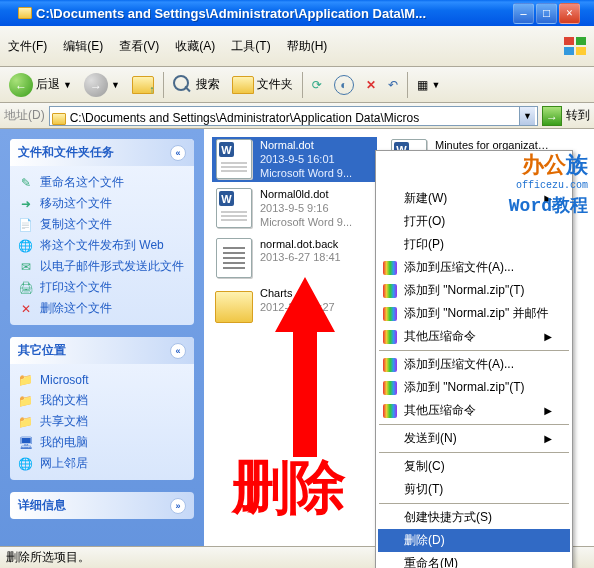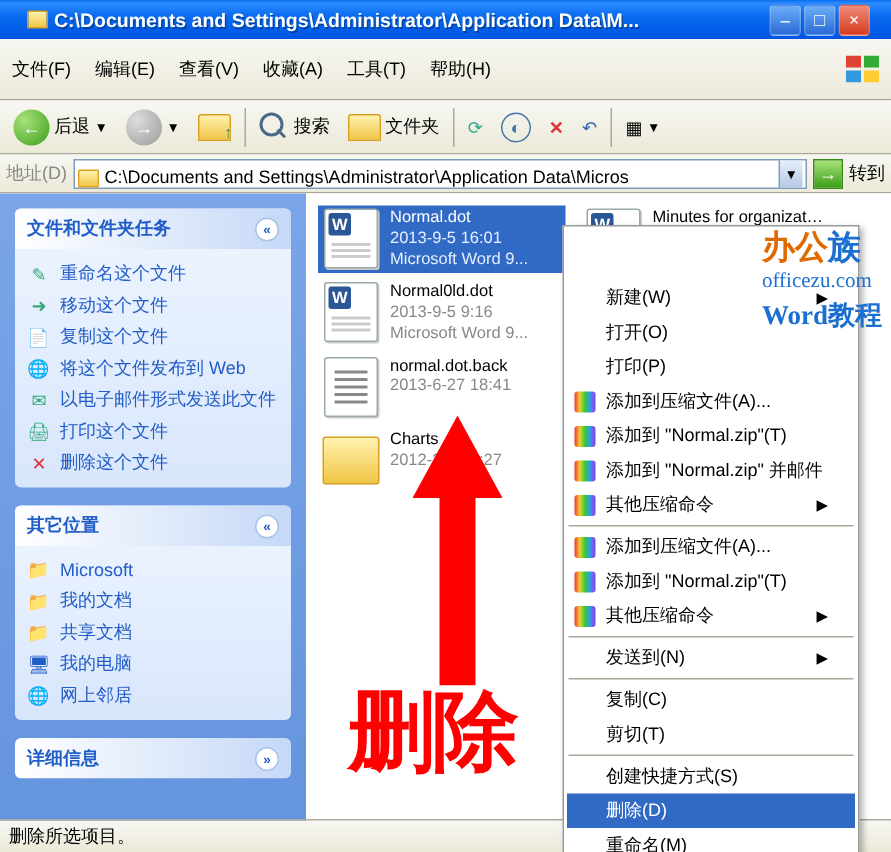--- a/index.html
+++ b/index.html
@@ -218,28 +218,28 @@
   font-weight: bold;
   font-family: "SimHei","黑体",sans-serif;
   z-index: 15;
   letter-spacing: -2px;
   pointer-events: none;
 }
 
 .watermark {
   position: absolute;
   right: 6px; top: 150px;
-  text-align: left;
-  font-family: Liberation Serif, serif;
+  text-align: right;
+  font-family: Liberation Mono, monospace;
   z-index: 25;
 }
 .watermark .l1 { font-size: 22px; font-weight:bold; }
 .watermark .l1 .a { color:#e06a00; }
 .watermark .l1 .b { color:#1b6fd0; }
-.watermark .l2 { font-size: 14px; color:#1b6fd0; }
+.watermark .l2 { font-size: 10px; color:#1b6fd0; }
 .watermark .l3 { font-size: 18px; font-weight:bold; color:#1b6fd0; margin-top:2px; }
 .dl-watermark {
   position:absolute; right:30px; bottom:30px;
   color:#fff; opacity:.35; font-size:16px; font-weight:bold;
   z-index:5; pointer-events:none;
 }
 
 .sm-folder { width:14px; height:12px; background: linear-gradient(#fff2b0,#f0c645); border:1px solid #d8a020; border-radius:1px; }
 </style>
 </head>

